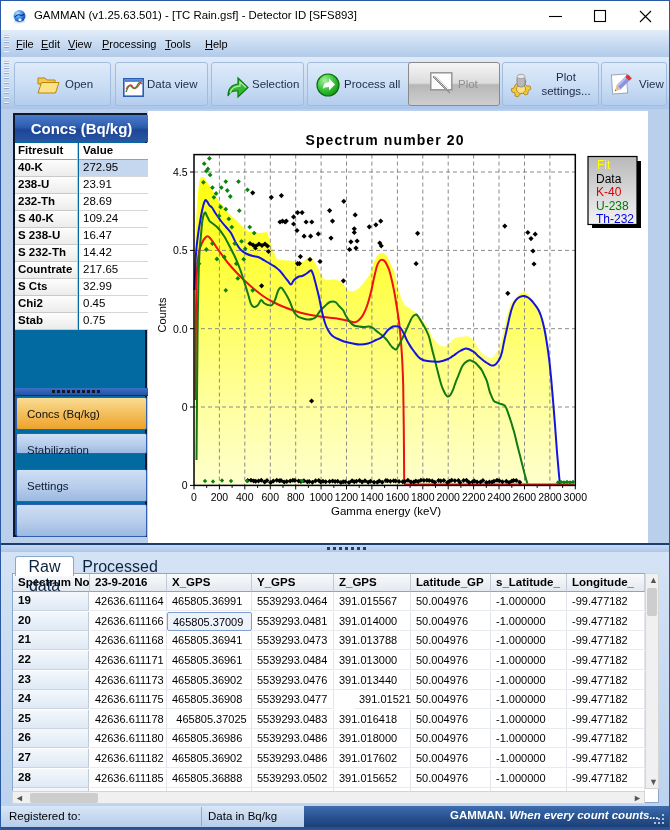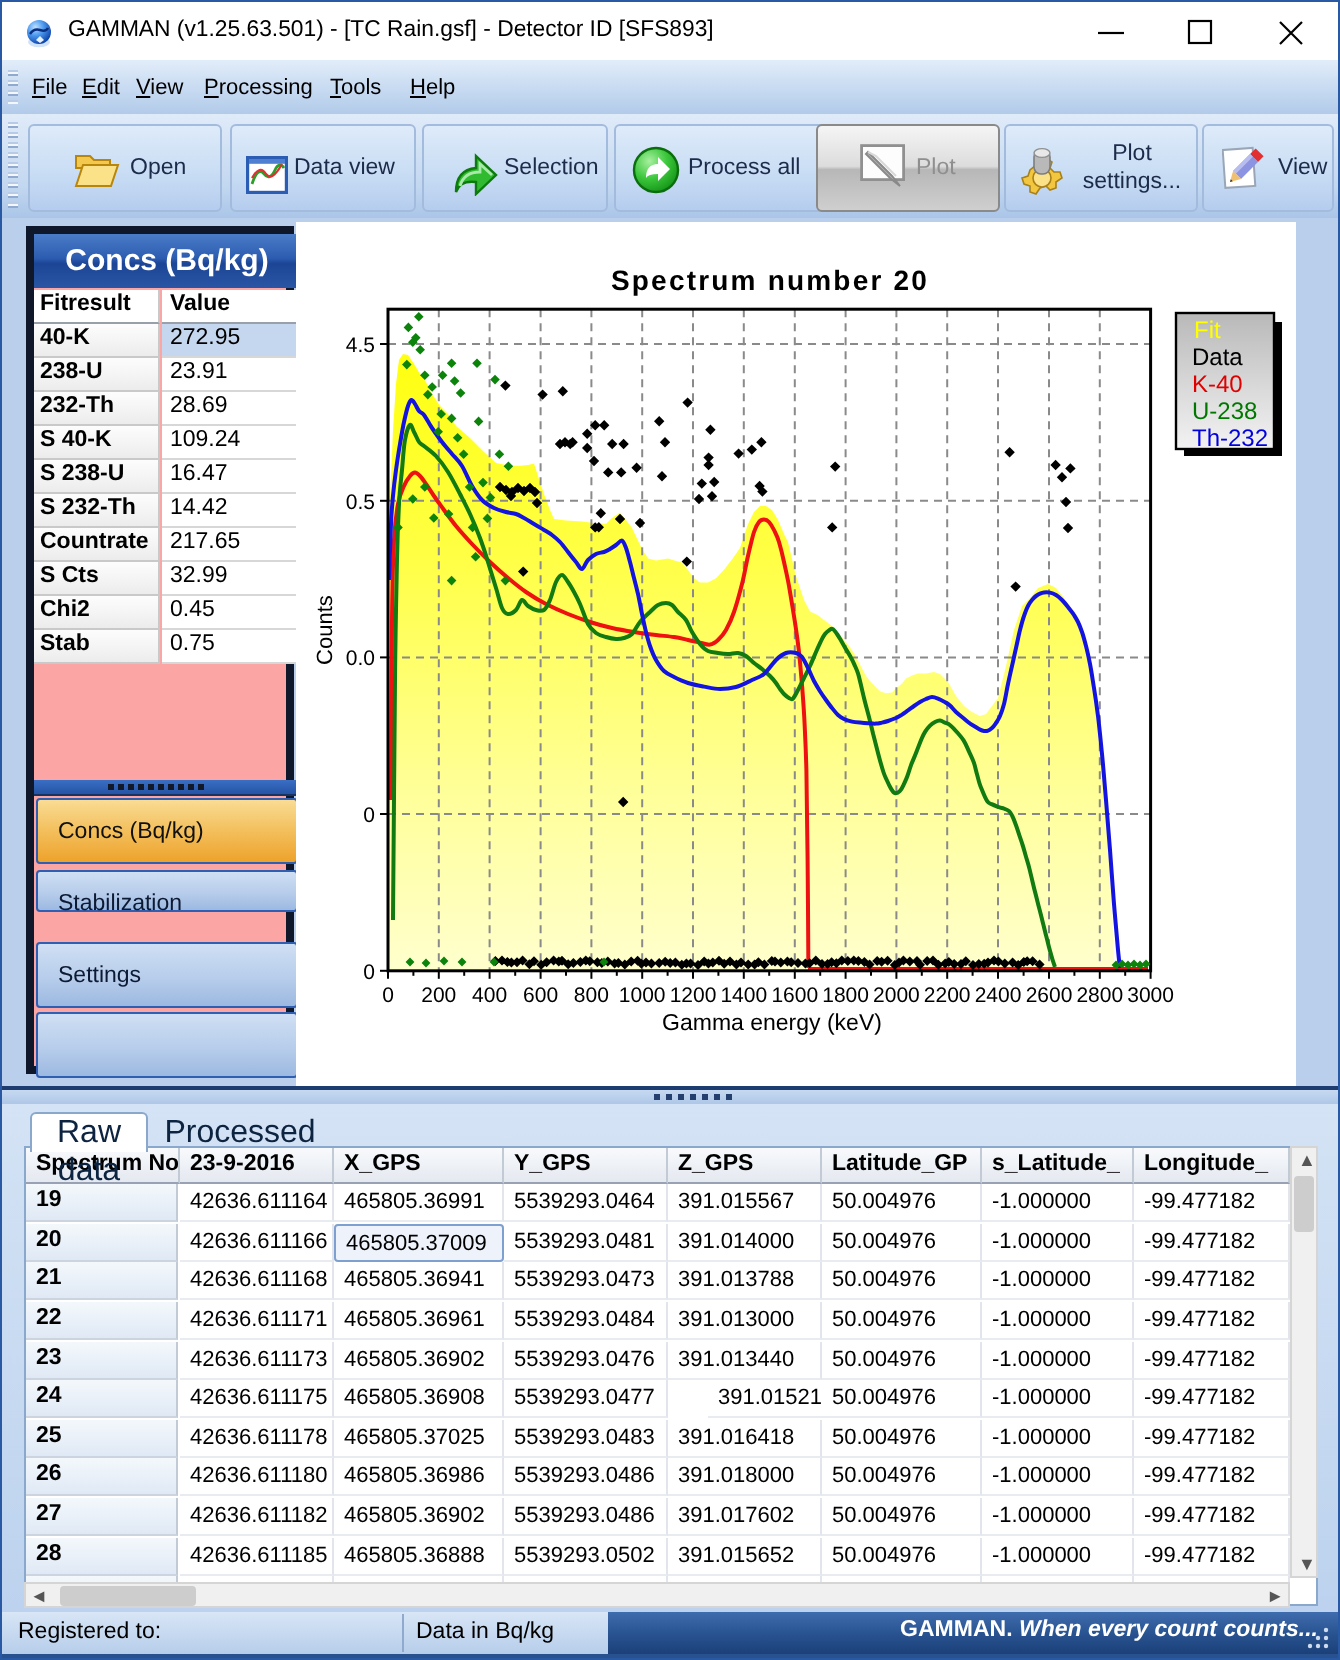--- a/index.html
+++ b/index.html
@@ -12,21 +12,21 @@
 .menubar{position:absolute;left:1px;top:30px;width:668px;height:27px;
  background:linear-gradient(#e2edfa,#c4d8f0 60%,#b2cbe9)}
 .menuitem{position:absolute;top:8px;font-size:11px;color:#000}
 .toolbar{position:absolute;left:1px;top:57px;width:668px;height:52px;
  background:linear-gradient(#e0ebf9,#c2d7f0 70%,#aac5e8)}
 .tbtn{position:absolute;top:5px;height:44px;border:1px solid #a3bcde;border-radius:3px;
  background:linear-gradient(#deebfa,#c9ddf4 55%,#b5cdee)}
 .tbtn-pressed{background:linear-gradient(#f5f5f5,#dcdcdc 48%,#b7b7b7 52%,#cfcfcf);border:1px solid #8a8a8a}
 .tlabel{position:absolute;font-size:11.5px;color:#1c2b4a;white-space:nowrap}
 .grip{position:absolute;width:5px;background:repeating-linear-gradient(#b8cbe6 0px,#b8cbe6 1px,#f3f7fc 1px,#f3f7fc 2px,#8fa9cf 2px,#8fa9cf 3px,transparent 3px,transparent 5px)}
-.lpanel{position:absolute;left:13px;top:113px;width:134px;height:424px;background:#fca5a5;border:4px solid #0f172a}
+.lpanel{position:absolute;left:13px;top:113px;width:134px;height:424px;background:#0369a1;border:2px solid #0f172a}
 .lp-head{position:absolute;left:0;top:0;width:133px;height:27px;
  background:linear-gradient(#4a7cc8,#2c5cb0 45%,#1c4595 55%,#2a55a5);
  color:#fff;font-weight:bold;font-size:15px;text-align:center;line-height:27px}
 .fitrow{position:absolute;left:0;width:133px;height:17px}
 .fitlab{position:absolute;left:0;top:0;width:63px;height:17px;font-size:11.5px;font-weight:bold;
  background:linear-gradient(#fdfdfd,#ececec);border-right:1px solid #c9c9c9;border-bottom:1px solid #c9c9c9;
  padding:1px 0 0 3px;color:#000}
 .fitval{position:absolute;left:64px;top:0;width:69px;height:17px;font-size:11.5px;color:#000;
  border-bottom:1px solid #d7d7d7;padding:1px 0 0 4px;background:#fff}
 .navbtn{position:absolute;left:1px;width:131px;height:33px;font-size:11.5px;color:#0d1a33;
@@ -391,21 +391,21 @@
 <div class="rhcell" style="top:116.1px">24</div>
 <div class="dcell" style="left:77px;top:116.1px;width:77px;">42636.611175</div>
 <div class="dcell" style="left:154px;top:116.1px;width:85px;">465805.36908</div>
 <div class="dcell" style="left:239px;top:116.1px;width:82px;">5539293.0477</div>
 <div class="dcell" style="left:321px;top:116.1px;width:77px;margin-left:20px;">391.015217</div>
 <div class="dcell" style="left:398px;top:116.1px;width:80px;">50.004976</div>
 <div class="dcell" style="left:478px;top:116.1px;width:76px;">-1.000000</div>
 <div class="dcell" style="left:554px;top:116.1px;width:78px;">-99.477182</div>
 <div class="rhcell" style="top:135.8px">25</div>
 <div class="dcell" style="left:77px;top:135.8px;width:77px;">42636.611178</div>
-<div class="dcell" style="left:154px;top:135.8px;width:85px;">465805.37025</div>
+<div class="dcell" style="left:154px;top:135.8px;width:85px;text-align:center;">465805.37025</div>
 <div class="dcell" style="left:239px;top:135.8px;width:82px;">5539293.0483</div>
 <div class="dcell" style="left:321px;top:135.8px;width:77px;">391.016418</div>
 <div class="dcell" style="left:398px;top:135.8px;width:80px;">50.004976</div>
 <div class="dcell" style="left:478px;top:135.8px;width:76px;">-1.000000</div>
 <div class="dcell" style="left:554px;top:135.8px;width:78px;">-99.477182</div>
 <div class="rhcell" style="top:155.4px">26</div>
 <div class="dcell" style="left:77px;top:155.4px;width:77px;">42636.611180</div>
 <div class="dcell" style="left:154px;top:155.4px;width:85px;">465805.36986</div>
 <div class="dcell" style="left:239px;top:155.4px;width:82px;">5539293.0486</div>
 <div class="dcell" style="left:321px;top:155.4px;width:77px;">391.018000</div>

